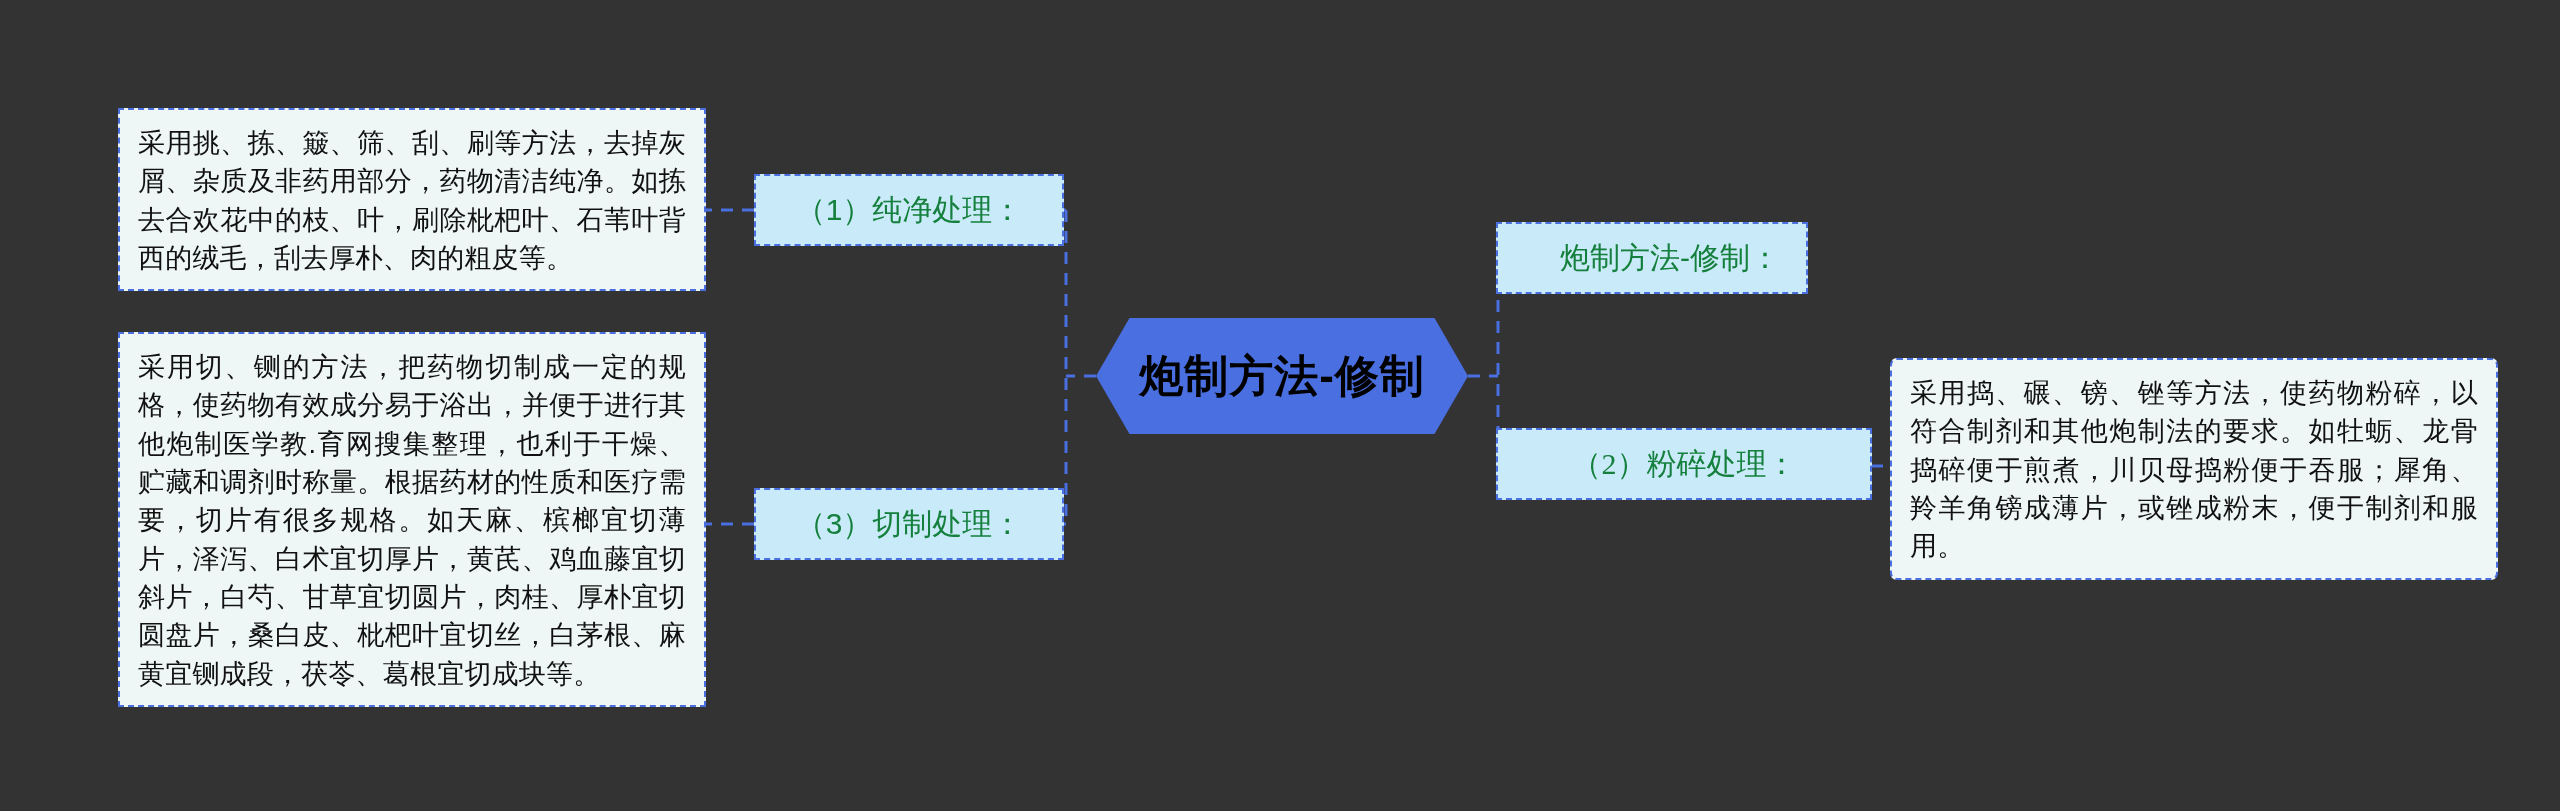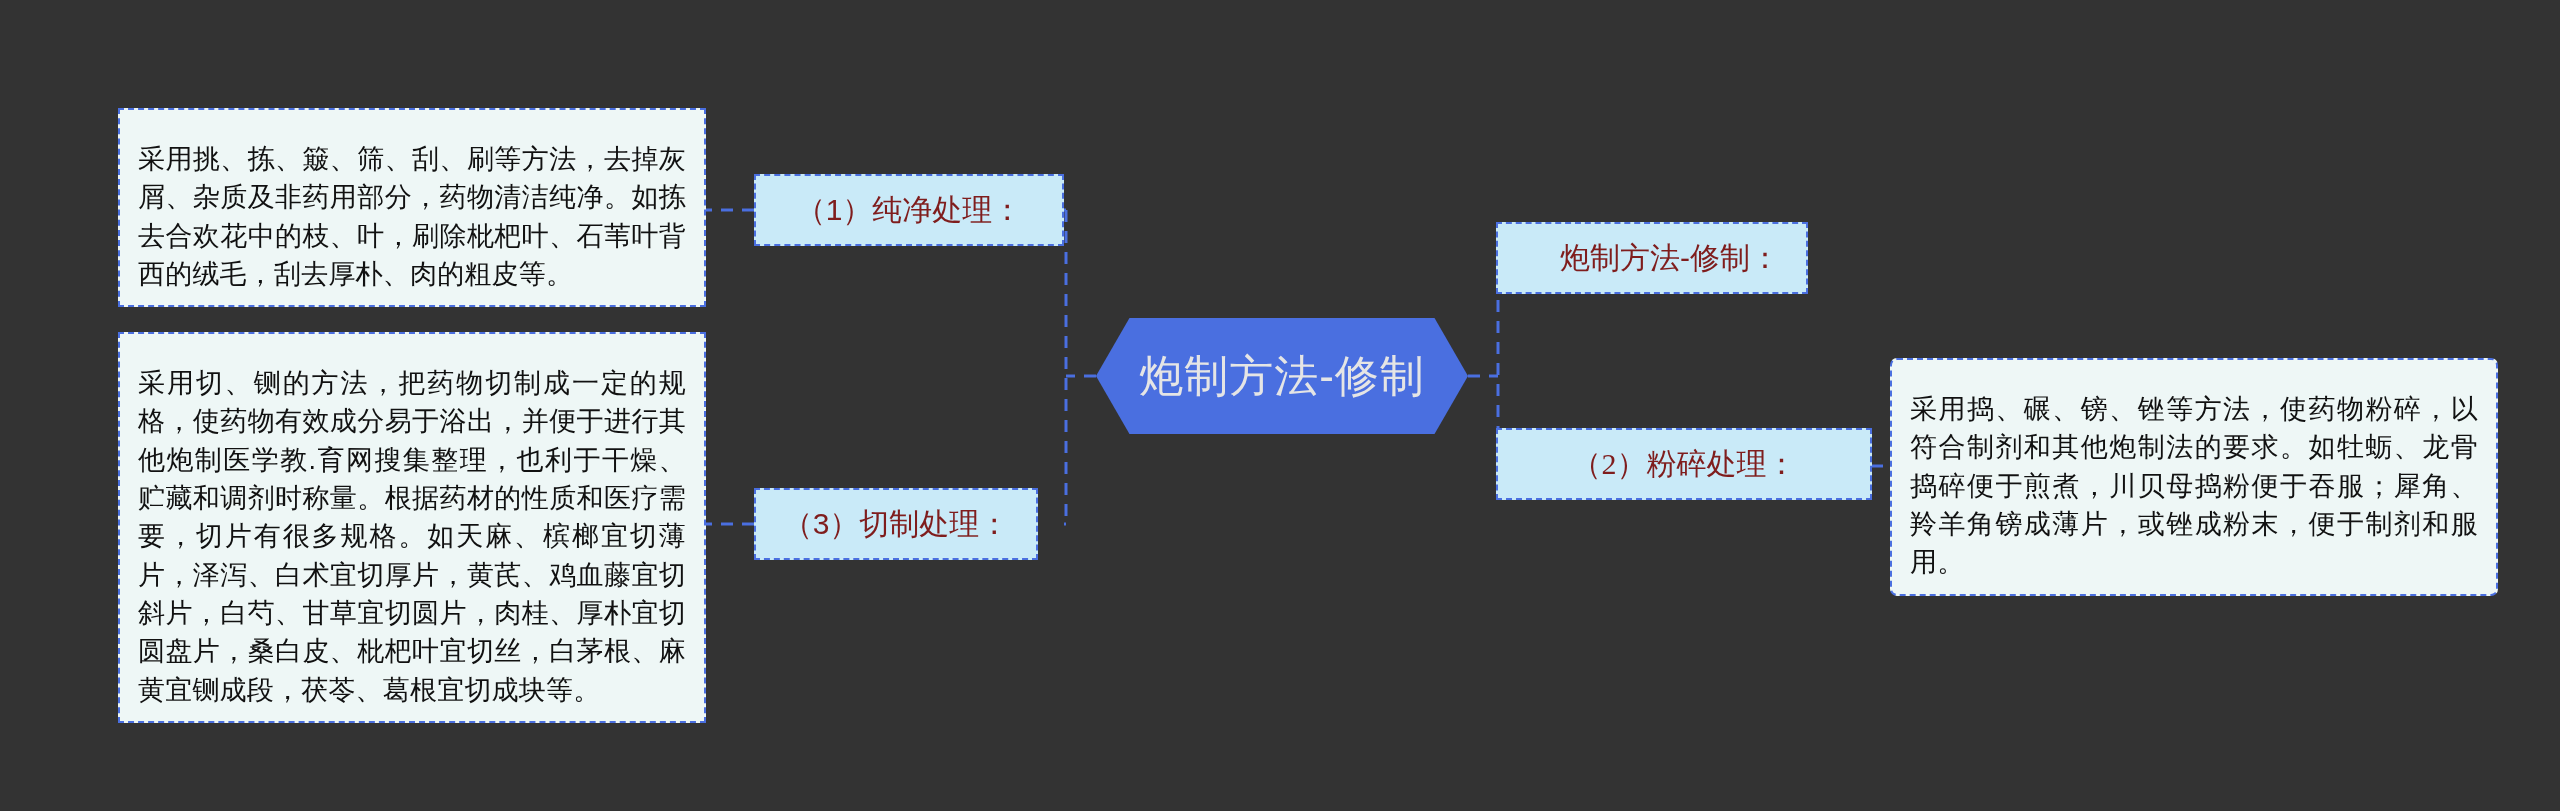--- a/index.html
+++ b/index.html
@@ -14,65 +14,65 @@
 
   .node { position:absolute; }
 
   
   .desc {
     background:#eef7f6;
     border:2px dashed #4a6fe0;
     color:#111;
     font-size:27px;
     line-height:1.42;
-    padding:30px 18px 12px 18px;
+    padding:14px 18px 12px 18px;
     text-align:justify;
     text-justify:inter-ideograph;
     letter-spacing:.2px;
   }
 
   
   .chip {
     background:#c9eaf8;
     border:2px dashed #4a6fe0;
-    color:#7f1d1d;
+    color:#15803d;
     font-size:30px;
     line-height:1.2;
     padding:16px 26px;
     white-space:nowrap;
     text-align:center;
   }
 
   
   .hex-wrap {
     position:absolute;
     left:1096px; top:318px;
     width:372px; height:116px;
   }
   .hex {
     width:100%; height:100%;
     background:#4a6fe0;
     clip-path:polygon(9% 0%, 91% 0%, 100% 50%, 91% 100%, 9% 100%, 0% 50%);
     display:flex; align-items:center; justify-content:center;
   }
   .hex span {
-    color:#e5e5e5;
+    color:#000000;
     font-size:44px;
-    font-weight:400;
+    font-weight:700;
     letter-spacing:1px;
     white-space:nowrap;
   }
 
   
   #desc-pure   { left:118px;  top:108px;  width:588px; }
   #desc-cut    { left:118px;  top:332px;  width:588px; }
   #desc-crush  { left:1890px; top:358px;  width:608px;border-radius:7px; }
 
   #chip-pure   { left:754px;  top:174px;  width:310px; }
-  #chip-cut    { left:754px;  top:488px;  width:284px; }
+  #chip-cut    { left:754px;  top:488px;  width:310px; }
   #chip-method { left:1496px; top:222px;  width:312px;text-align:right; }
   #chip-crush  { left:1496px; top:428px;  width:376px;font-family:Liberation Serif, serif; }
 </style>
 </head>
 <body>
 
 <div id="canvas">
 
   <svg class="links" viewBox="0 0 2560 811" xmlns="http://www.w3.org/2000/svg">
     <g fill="none" stroke="#4a6fe0" stroke-width="3" stroke-dasharray="12 9">

